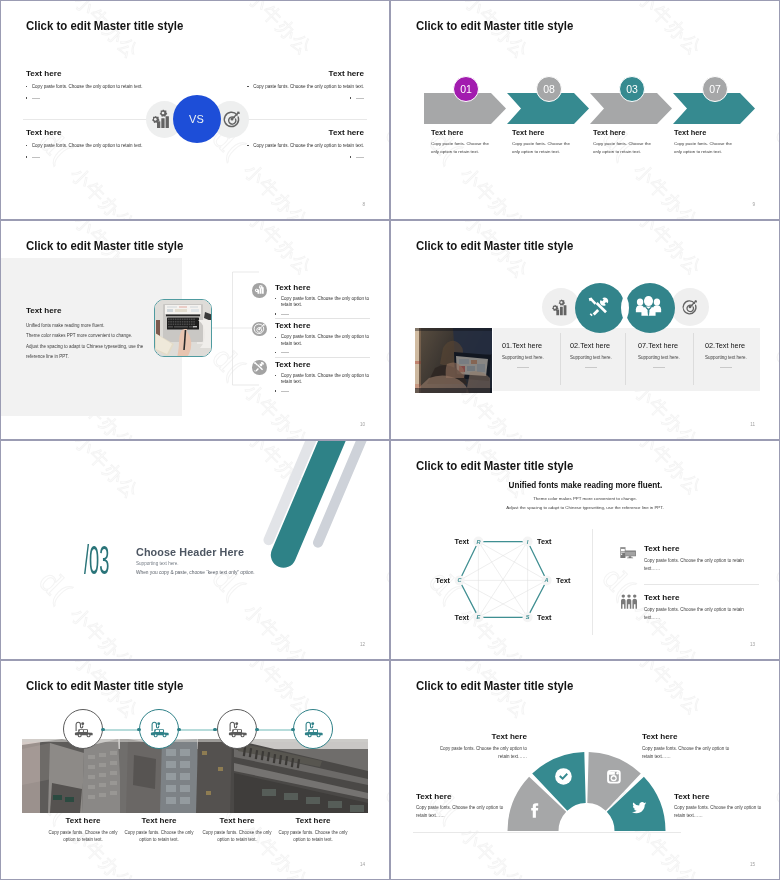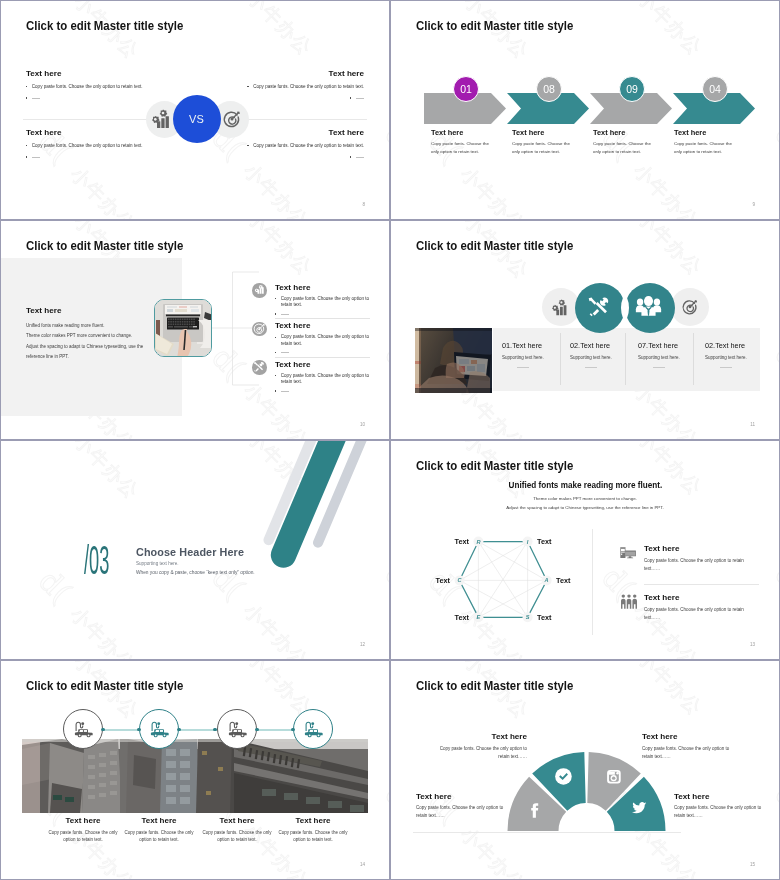--- a/index.html
+++ b/index.html
@@ -316,22 +316,22 @@
       </svg>
       <svg class="s2arrow" style="left:199px;width:82px" viewBox="0 0 82 31" width="82" height="31">
         <path d="M0 0 H67 L82 15.5 L67 31 H0 L14 15.5 Z" fill="#a6a7a8"></path>
       </svg>
       <svg class="s2arrow" style="left:282px;width:82px" viewBox="0 0 82 31" width="82" height="31">
         <path d="M0 0 H67 L82 15.5 L67 31 H0 L14 15.5 Z" fill="#368a90"></path>
       </svg>
 
       <div class="s2badge" style="left:62px;background:#a21caf">01</div>
       <div class="s2badge" style="left:145px;background:#a6a7a8">08</div>
-      <div class="s2badge" style="left:228px;background:#368a90">09</div>
-      <div class="s2badge" style="left:311px;background:#a6a7a8">04</div>
+      <div class="s2badge" style="left:228px;background:#368a90">03</div>
+      <div class="s2badge" style="left:311px;background:#a6a7a8">07</div>
 
       <div class="s2h" style="left:40px">Text here</div>
       <div class="s2b" style="left:40px">Copy paste fonts. Choose the only option to retain text.</div>
       <div class="s2h" style="left:121px">Text here</div>
       <div class="s2b" style="left:121px">Copy paste fonts. Choose the only option to retain text.</div>
       <div class="s2h" style="left:202px">Text here</div>
       <div class="s2b" style="left:202px">Copy paste fonts. Choose the only option to retain text.</div>
       <div class="s2h" style="left:283px">Text here</div>
       <div class="s2b" style="left:283px">Copy paste fonts. Choose the only option to retain text.</div>
 

